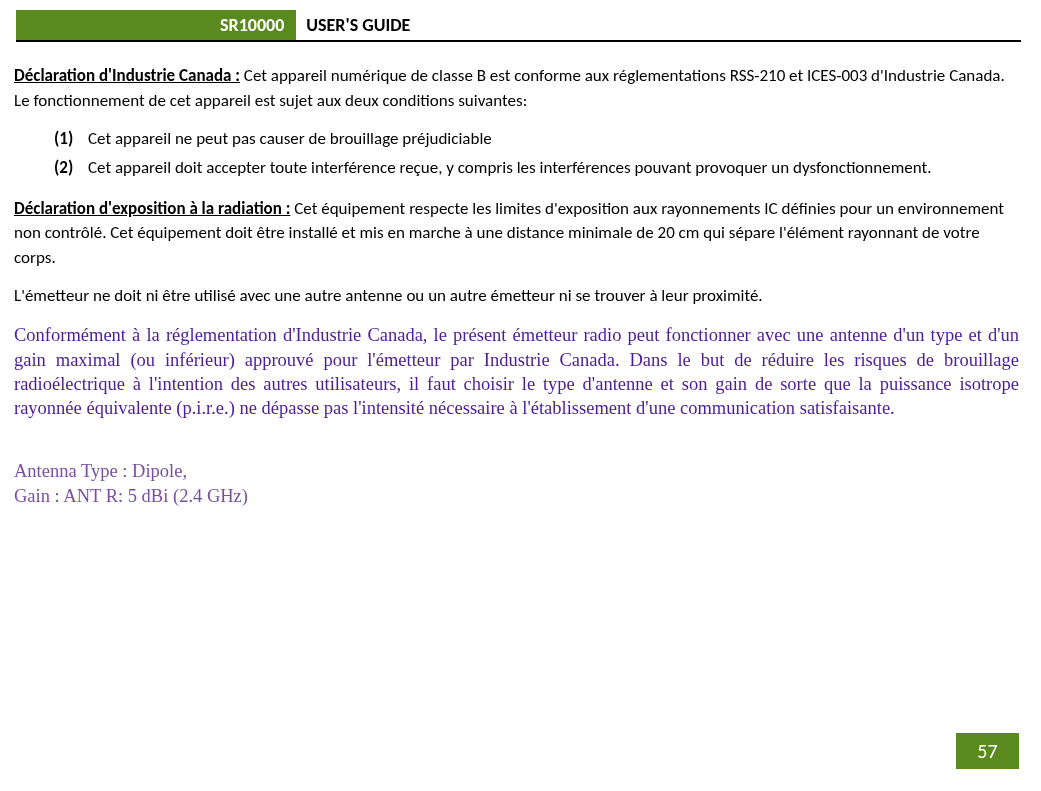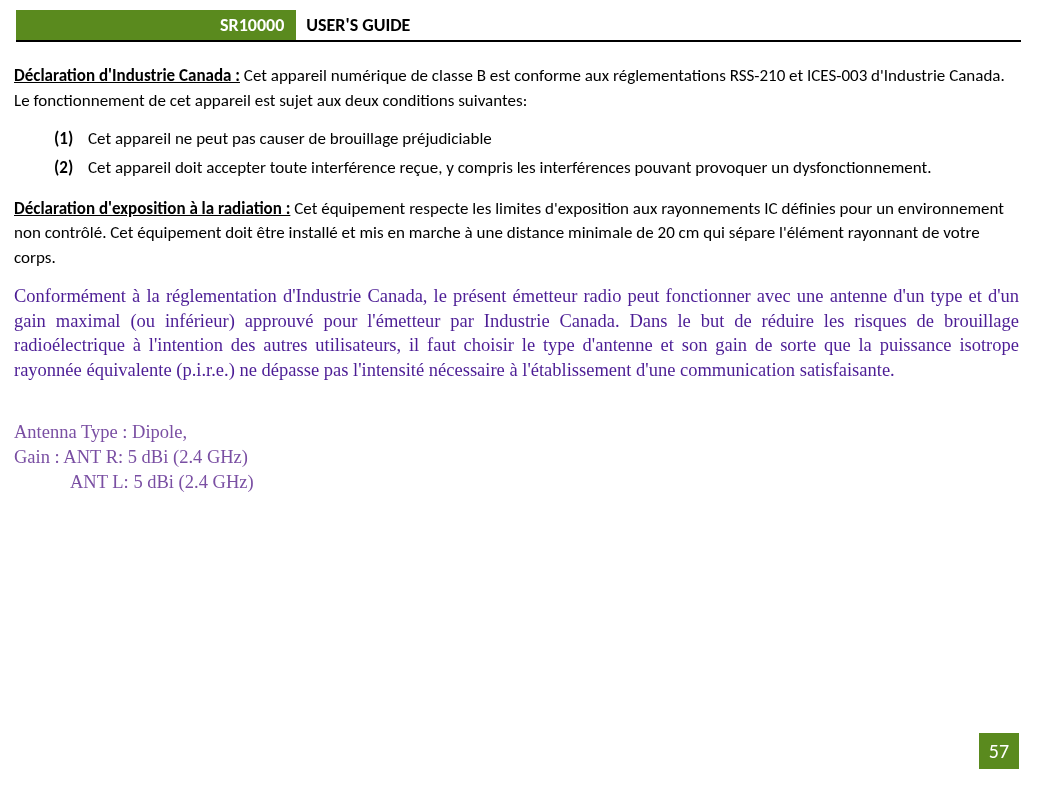--- a/index.html
+++ b/index.html
@@ -81,21 +81,21 @@
   .gain-indent {
     padding-left: 56px;
   }
   .page-num {
     position: absolute;
     right: 22px;
     bottom: 22px;
     background: #5a8a1e;
     color: #fff;
     font-size: 20px;
-    width: 40px;
+    width: 63px;
     height: 36px;
     display: flex;
     align-items: center;
     justify-content: center;
   }
 </style>
 </head>
 <body>
 
 <div class="header">
@@ -118,24 +118,24 @@
     <div class="list-item">
       <span class="list-num">(2)</span>
       <span>Cet appareil doit accepter toute interférence reçue, y compris les interférences pouvant provoquer un dysfonctionnement.</span>
     </div>
   </div>
 
   <p class="para">
     <span class="bold-u">Déclaration d'exposition à la radiation :</span><span> Cet équipement respecte les limites d'exposition aux rayonnements IC définies pour un environnement non contrôlé. Cet équipement doit être installé et mis en marche à une distance minimale de 20 cm qui sépare l'élément rayonnant de votre corps.</span>
   </p>
 
+  <p class="para">L'émetteur ne doit ni être utilisé avec une autre antenne ou un autre émetteur ni se trouver à leur proximité.</p>
 
   <p class="serif-block">Conformément à la réglementation d'Industrie Canada, le présent émetteur radio peut fonctionner avec une antenne d'un type et d'un gain maximal (ou inférieur) approuvé pour l'émetteur par Industrie Canada. Dans le but de réduire les risques de brouillage radioélectrique à  l'intention des autres utilisateurs, il faut choisir le type d'antenne et son gain de sorte que la puissance isotrope rayonnée équivalente (p.i.r.e.) ne dépasse pas l'intensité nécessaire à l'établissement d'une communication satisfaisante.</p>
 
   <div class="purple-block">
     <div>Antenna Type : Dipole,</div>
     <div>Gain : ANT R: 5 dBi (2.4 GHz)</div>
-    <div class="gain-indent">ANT L: 5 dBi (2.4 GHz)</div>
   </div>
 
 </div>
 
 <div class="page-num">57</div>
 
 </body></html>

